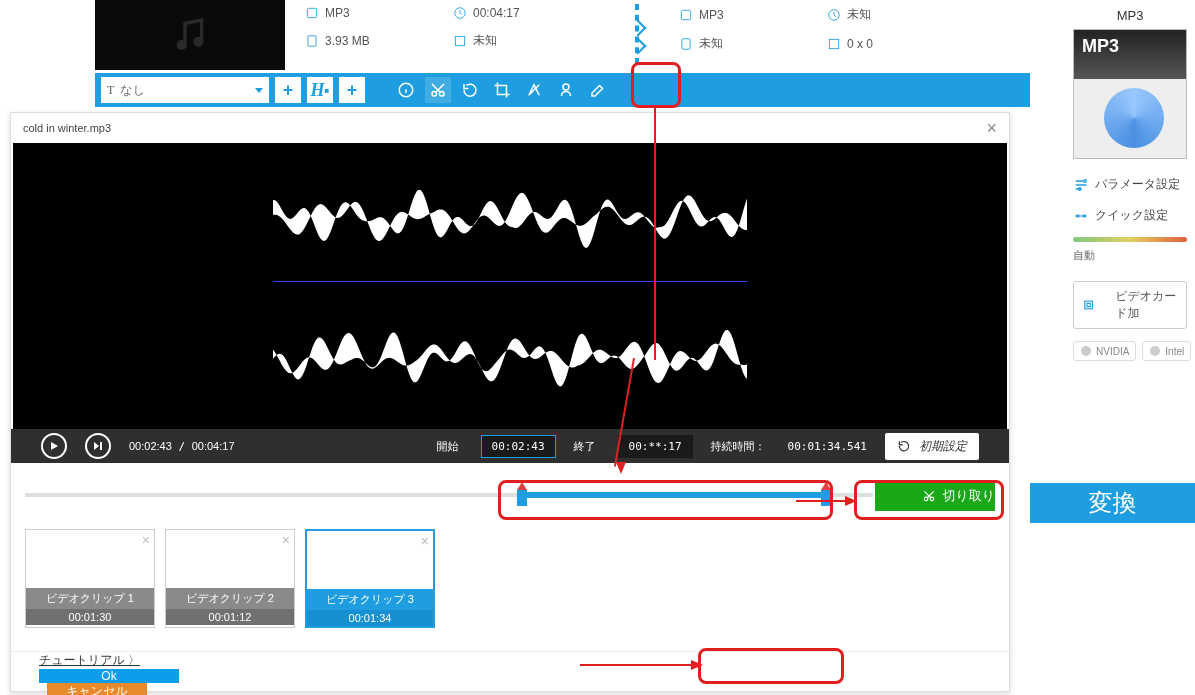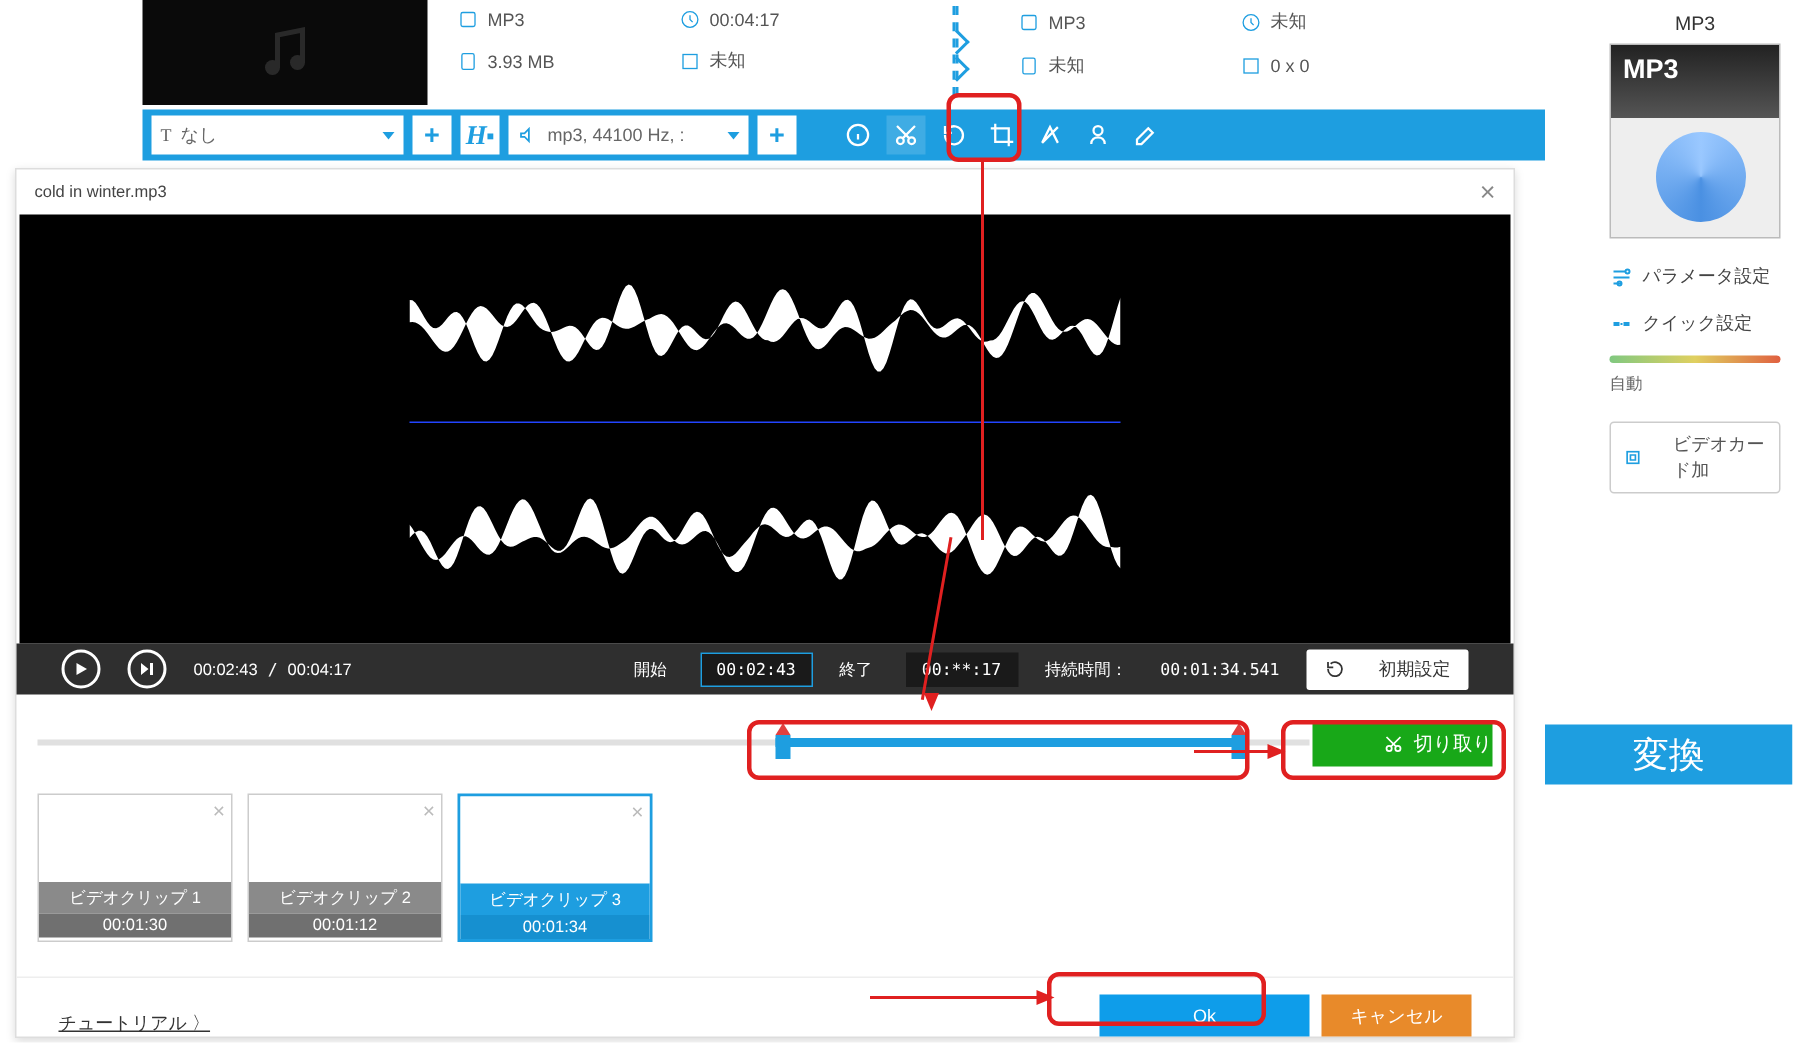--- a/index.html
+++ b/index.html
@@ -42,42 +42,42 @@
 .midline { position: absolute; left: 260px; right: 260px; top: 138px; height: 1px; background: #2244ff; }
 
 .controls { height: 34px; background: #2f2f2f; display: flex; align-items: center; padding: 0 30px; color: #fff; font-size: 11px; gap: 18px; }
 .play-btn, .jump-btn { width: 26px; height: 26px; border: 2px solid #fff; border-radius: 50%; display:flex; align-items:center; justify-content:center; cursor:pointer; }
 .play-btn svg, .jump-btn svg { fill:#fff; width:10px; height:10px; }
 .time-pair { font-family: monospace; }
 .ctrl-spacer { flex: 1; }
 .lbl { margin-right: 4px; }
 .time-input { background: #1a1a1a; padding: 4px 10px; font-family: monospace; color:#fff; border:1px solid transparent; }
 .time-input.edit { border:1px solid #1e9ee0; }
-.reset-btn { background: #fff; color: #333; padding: 5px 12px; border-radius: 2px; display:flex; align-items:center; gap:22px; cursor:pointer; font-size:12px; }
+.reset-btn { background: #fff; color: #333; padding: 5px 12px; border-radius: 2px; display:flex; align-items:center; gap:8px; cursor:pointer; font-size:12px;font-style:italic; }
 .reset-btn svg { width:14px; height:14px; stroke:#333; fill:none; stroke-width:2; }
 
 .range-area { height: 56px; position: relative; padding: 20px 14px; }
 .track { position: absolute; left: 14px; right: 136px; top: 30px; height: 4px; background: #e0e0e0; }
 .track-sel { position: absolute; top: -1px; height: 6px; background: #1e9ee0; }
 .handle { position: absolute; top: -3px; width: 10px; height: 16px; background: #1e9ee0; cursor: grab; }
 .handle::before { content:""; position:absolute; top:-8px; left:0; width:0; height:0; border-left:5px solid transparent; border-right:5px solid transparent; border-bottom:8px solid #e04040; }
 .cut-btn { position: absolute; right: 14px; top: 18px; height: 30px; width: 120px; background: #18a818; color: #fff; display:flex; align-items:center; justify-content:flex-end; gap:6px; font-size:13px; cursor:pointer; }
 .cut-btn svg { width:14px; height:14px; fill:#fff; }
 
 .clips { display: flex; gap: 10px; padding: 10px 14px; }
 .clip { width: 130px; border: 1px solid #ccc; position: relative; }
 .clip.active { border: 2px solid #1e9ee0; }
 .clip-thumb { height: 58px; background: #fff; }
 .clip-label { background: #8a8a8a; color: #fff; text-align: center; font-size: 11px; padding: 3px 0; }
 .clip.active .clip-label { background: #1e9ee0; }
 .clip-time { background: #707070; color: #fff; text-align: center; font-size: 11px; padding: 2px 0; }
 .clip.active .clip-time { background: #1690d0; }
 .clip-x { position: absolute; top: 2px; right: 4px; color: #bbb; font-size: 14px; cursor: pointer; }
 
-.dlg-footer { position: absolute; bottom: 0; left: 0; right: 0; height: 40px; border-top: 1px solid #eee; display: flex; align-items: flex-end; padding: 0 28px; }
+.dlg-footer { position: absolute; bottom: 0; left: 0; right: 0; height: 40px; border-top: 1px solid #eee; display: flex; align-items: flex-start; padding: 0 28px; flex-direction: column; }
 .tutorial { font-size: 12px; text-decoration: underline; color: #333; cursor: pointer; }
 .footer-spacer { flex: 1; }
 .ok-btn { width: 140px; height: 28px; background: #0e9dea; color: #fff; display:flex; align-items:center; justify-content:center; font-size:12px; cursor:pointer; }
 .cancel-btn { width: 100px; height: 28px; background: #e88a2a; color: #fff; display:flex; align-items:center; justify-content:center; font-size:12px; cursor:pointer; margin-left: 8px; }
 
 
 .side { position: absolute; right: 0; top: 0; width: 130px; }
 .side-head { text-align: center; font-size: 13px; padding: 8px 0 6px; color: #333; }
 .side-box { margin: 0 8px 10px; border: 1px solid #bbb; height: 130px; background: linear-gradient(#222,#555 38%, #eee 38%); display:flex; align-items:center; justify-content:center; position:relative; }
 .side-box .mp3txt { position:absolute; top:6px; left:8px; color:#fff; font-weight:bold; font-size:18px; }
@@ -181,29 +181,20 @@
 <div class="toolbar">
   <div class="tb-select wide">
     <span style="display:flex;align-items:center;gap:6px;">
         <span style="font-family:serif;">T</span>
         <span>なし</span>
       </span>
     <span class="chevron"></span>
   </div>
   <div class="tb-btn">+</div>
   <div class="tb-btn" style="font-family:serif;font-style:italic;">H<sup style="font-size:8px;">■</sup></div>
-  <div class="tb-select audio">
-    <span style="display:flex;align-items:center;gap:6px;">
-        <svg width="14" height="14" viewBox="0 0 24 24" stroke="#1e9ee0" fill="none" stroke-width="2">
-          <path d="M4 10v4h4l5 5V5l-5 5H4z"></path>
-        </svg>
-        <span>mp3, 44100 Hz, :</span>
-      </span>
-    <span class="chevron"></span>
-  </div>
   <div class="tb-btn">+</div>
   <div class="tb-spacer"></div>
   <div class="tb-icon">
       <svg viewBox="0 0 24 24">
         <circle cx="12" cy="12" r="9"></circle>
         <path d="M12 8v0M12 11v5"></path>
       </svg>
     </div>
   <div class="tb-icon" style="background:rgba(255,255,255,.15);">
       <svg viewBox="0 0 24 24">
@@ -352,20 +343,34 @@
   <div class="slider-wrap">
       <div class="slider-track"></div>
     </div>
   <div class="slider-label">自動</div>
   <div class="side-btn">
     <svg viewBox="0 0 24 24" fill="none" stroke="#1e9ee0" stroke-width="2">
         <rect x="5" y="5" width="14" height="14"></rect>
         <path d="M9 9h6v6H9z"></path>
       </svg>
     <span>ビデオカード加</span>
+  </div>
+  <div class="gpu-row">
+    <div class="gpu">
+        <svg width="12" height="12" viewBox="0 0 24 24">
+          <circle cx="12" cy="12" r="10" fill="#ccc"></circle>
+        </svg>
+        <span>NVIDIA</span>
+      </div>
+    <div class="gpu">
+        <svg width="12" height="12" viewBox="0 0 24 24">
+          <circle cx="12" cy="12" r="10" fill="#ccc"></circle>
+        </svg>
+        <span>Intel</span>
+      </div>
   </div>
 </div>
 
 <div class="convert-btn">変換</div>
 
 <div class="ann" style="left:631px; top:62px; width:50px; height:46px;"></div>
 <div class="ann" style="left:498px; top:480px; width:335px; height:40px;"></div>
 <div class="ann" style="left:854px; top:480px; width:150px; height:40px;"></div>
 <div class="ann" style="left:698px; top:648px; width:146px; height:36px;"></div>
 <div class="ann-line" style="left:654px; top:108px; width:2px; height:252px;"></div>

